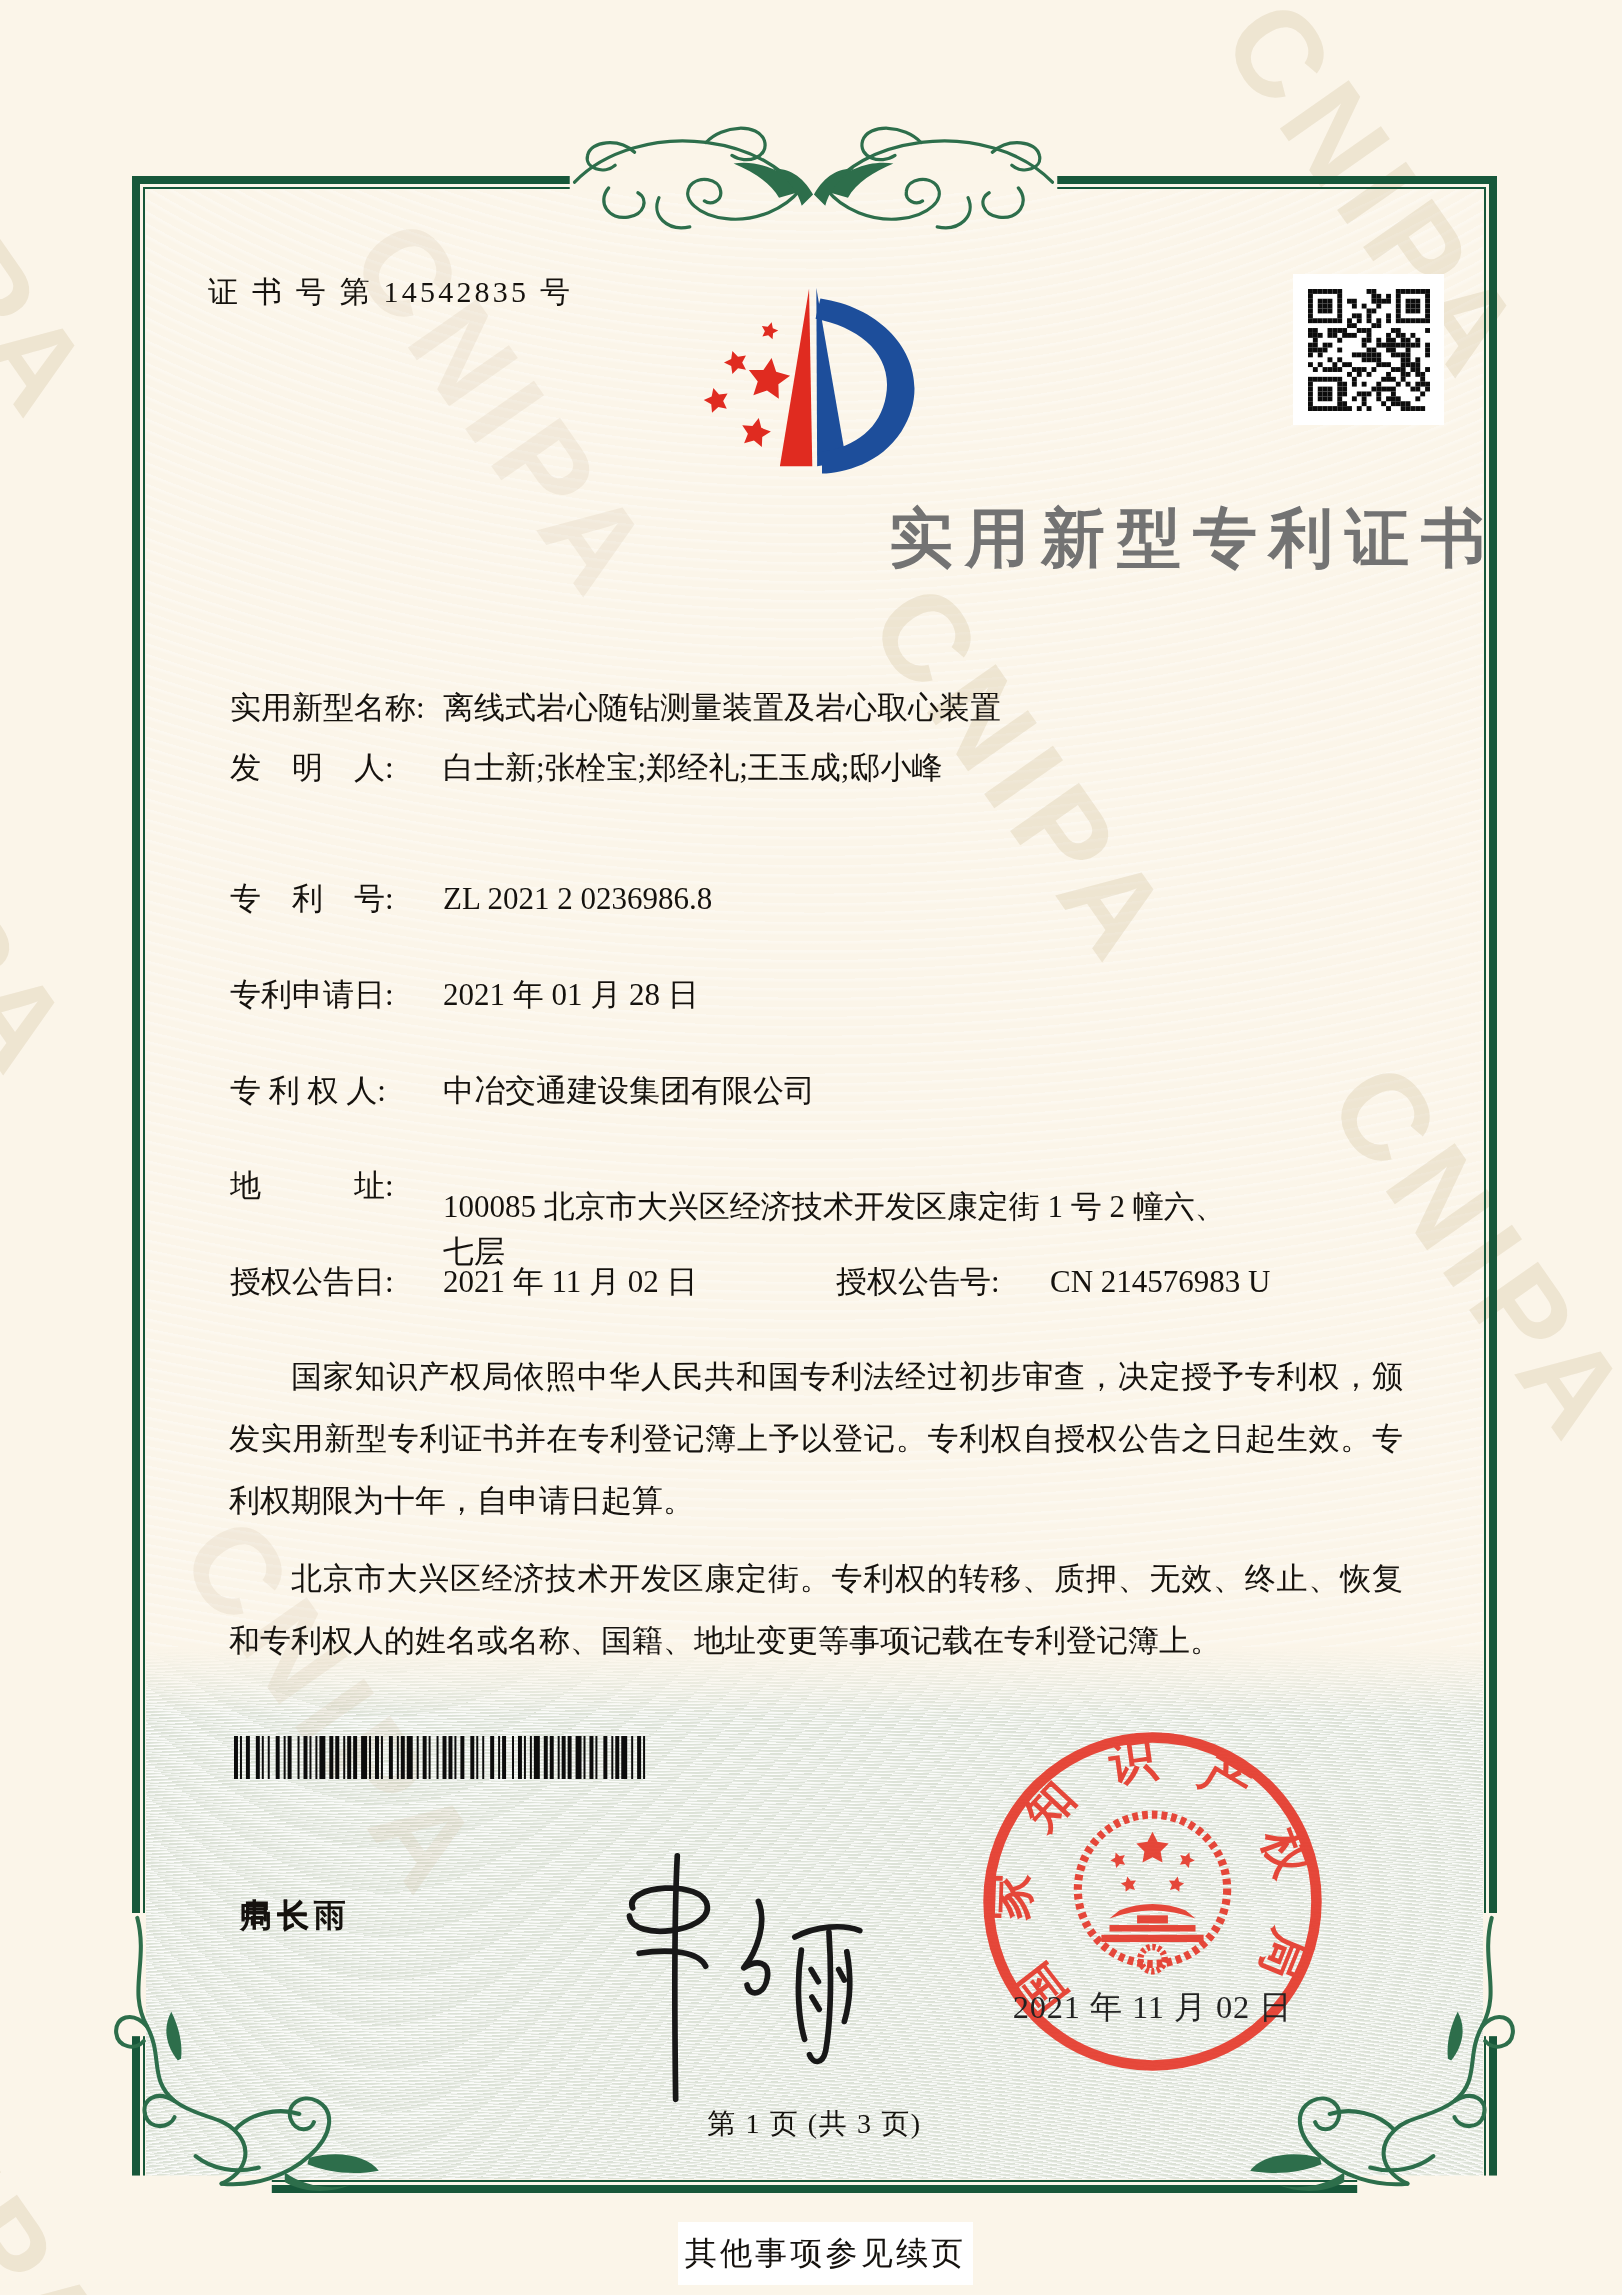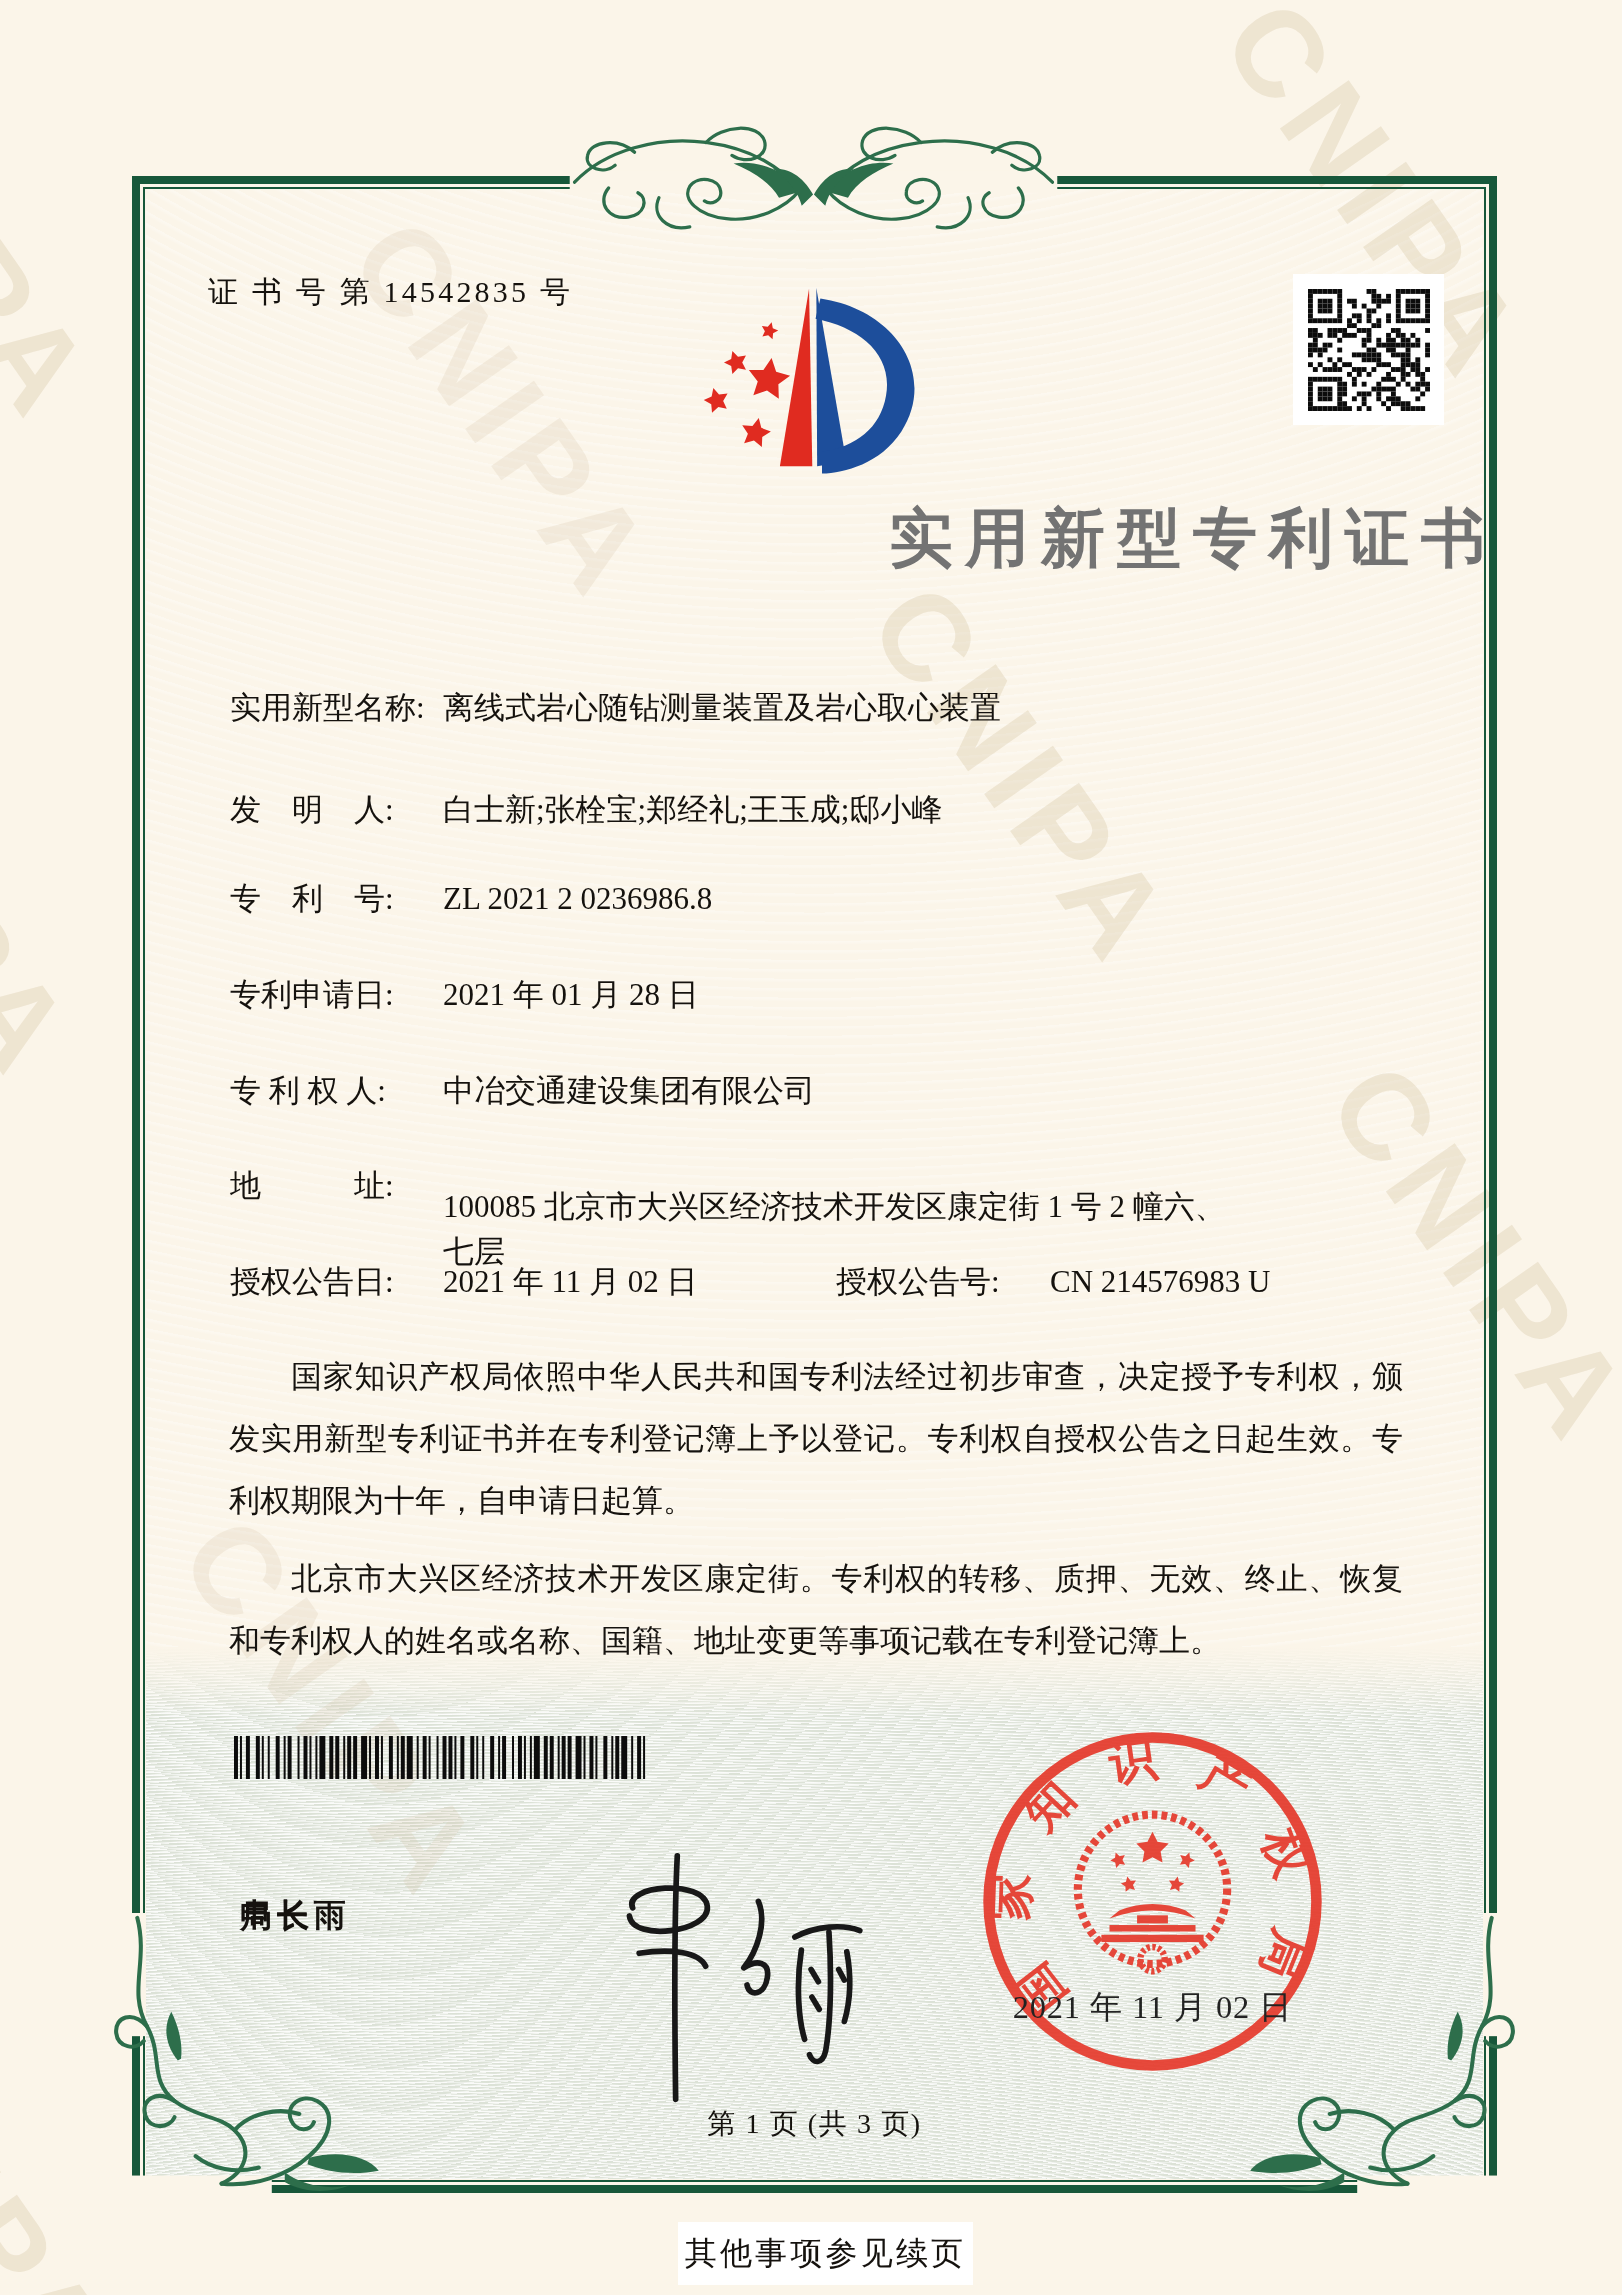--- a/index.html
+++ b/index.html
@@ -488,21 +488,21 @@
       <rect x="138" y="144" width="6" height="6" fill="#0c0c0c"></rect>
     </svg>
 </div>
 
 <div class="cert-title">实用新型专利证书</div>
 
 <div class="row" style="top:690px">
   <span class="flabel">实用新型名称:</span>
   <span class="fvalue">离线式岩心随钻测量装置及岩心取心装置</span>
 </div>
-<div class="row" style="top:792px">
+<div class="row" style="top:750px">
   <span class="flabel">发　明　人:</span>
   <span class="fvalue">白士新;张栓宝;郑经礼;王玉成;邸小峰</span>
 </div>
 <div class="row" style="top:881px">
   <span class="flabel">专　利　号:</span>
   <span class="fvalue">ZL 2021 2 0236986.8</span>
 </div>
 <div class="row" style="top:977px">
   <span class="flabel">专利申请日:</span>
   <span class="fvalue">2021 年 01 月 28 日</span>

